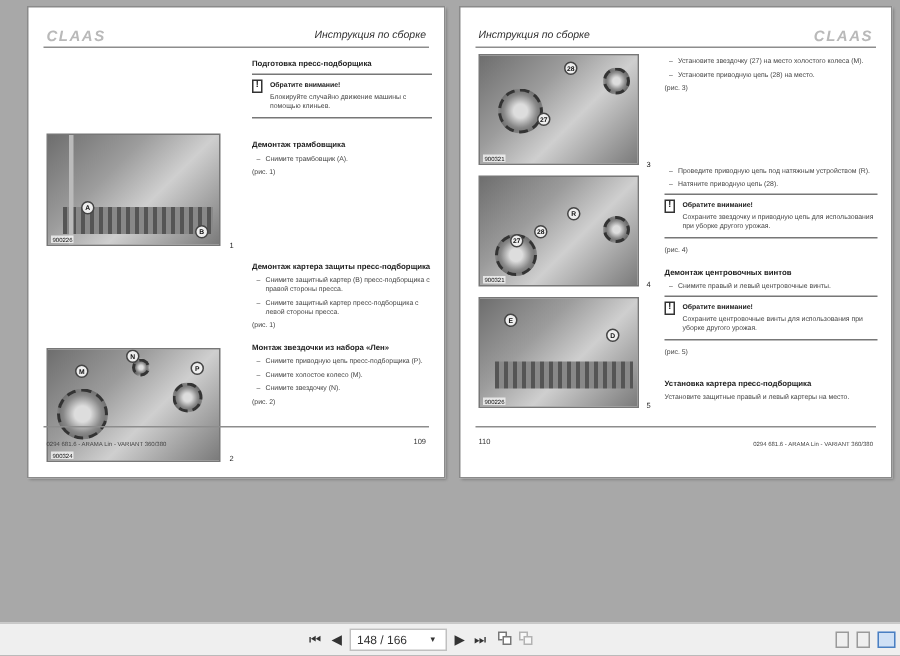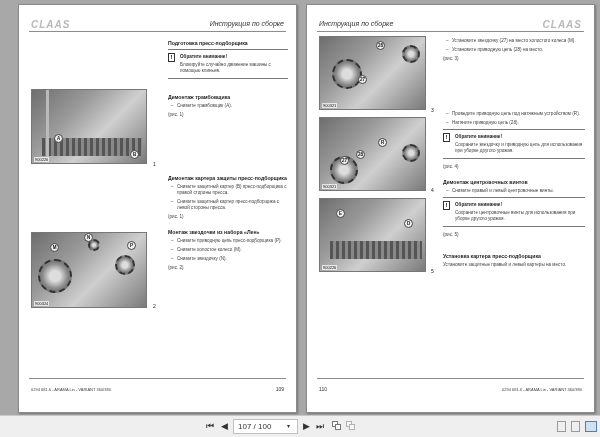--- a/index.html
+++ b/index.html
@@ -1,20 +1,20 @@
 <!DOCTYPE html>
 <html><head>
 <meta charset="utf-8">
 <style>
   * { box-sizing: border-box; margin: 0; padding: 0; }
   html, body { width: 600px; height: 437px; overflow: hidden; }
   body { background: #a9a9a9; font-family: "Liberation Sans", sans-serif; position: relative; }
 
   .viewer { position: absolute; left: 0; top: 0; width: 600px; height: 415px; background: #a8a8a8; }
-  .page { position: absolute; top: 4px; height: 409px; background: #fff; border: 1px solid #8a8a8a; box-shadow: 1px 1px 2px rgba(0,0,0,0.3); }
+  .page { position: absolute; top: 4px; height: 315px; background: #fff; border: 1px solid #8a8a8a; box-shadow: 1px 1px 2px rgba(0,0,0,0.3); }
   .page.left { left: 18px; width: 279px; }
   .page.right { left: 306px; width: 289px; }
 
   .hdr { position: absolute; top: 10px; left: 12px; right: 12px; height: 20px; }
   .logo { font-family: "Liberation Sans", sans-serif; font-weight: bold; font-style: italic; font-size: 10px; color: #b9b9b9; letter-spacing: 1px; position: absolute; top: 4px; }
   .hdr-title { font-style: italic; font-size: 7px; color: #333; position: absolute; top: 5px; }
   .hdr-rule { position: absolute; top: 26px; left: 10px; right: 10px; height: 1px; background: #8d8d8d; }
 
   .foot-rule { position: absolute; bottom: 33px; left: 10px; right: 10px; height: 1px; background: #8d8d8d; }
   .foot-text { position: absolute; bottom: 20px; font-size: 4px; color: #444; }
@@ -170,21 +170,21 @@
     <div class="foot-rule"></div>
     <span class="foot-num" style="left:12px;">110</span>
     <span class="foot-text" style="right:12px;">0294 681.6 - ARAMA Lin - VARIANT 360/380</span>
   </div>
 </div>
 
 <div class="toolbar">
   <span class="tb-btn" style="left:206px;">⏮</span>
   <span class="tb-btn" style="left:221px;">◀</span>
   <div class="page-input">
-    <span>107 / 100</span>
+    <span>148 / 166</span>
   </div>
   <span class="page-dd">▾</span>
   <span class="tb-btn" style="left:303px;">▶</span>
   <span class="tb-btn" style="left:316px;">⏭</span>
   <div class="copy-ico" style="left:332px;">
     <span style="left:0;top:0;"></span>
       <span style="left:3px;top:3px;"></span>
   </div>
   <div class="copy-ico" style="left:346px;opacity:0.5;">
     <span style="left:0;top:0;"></span>

